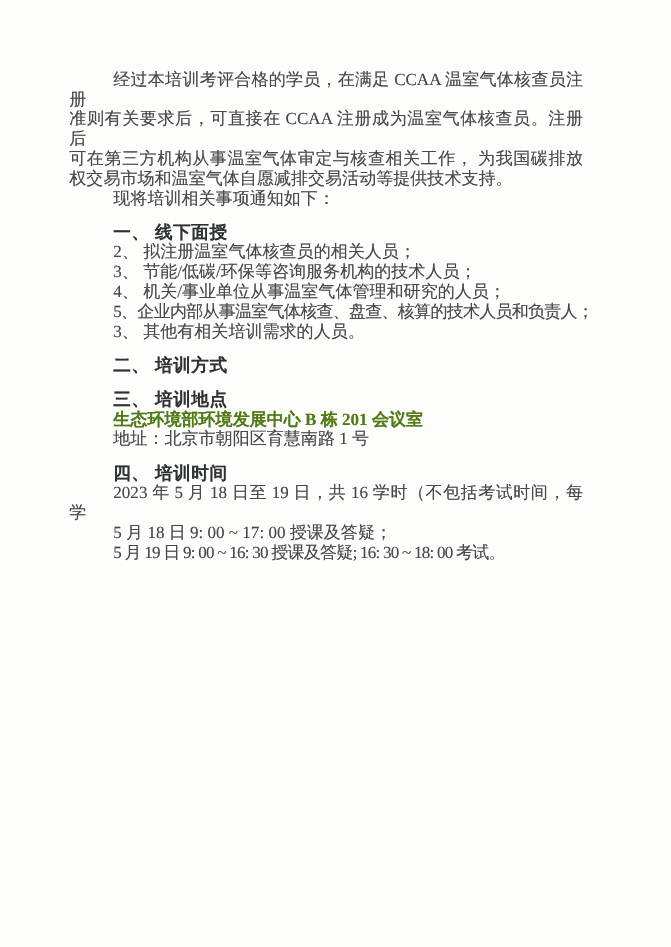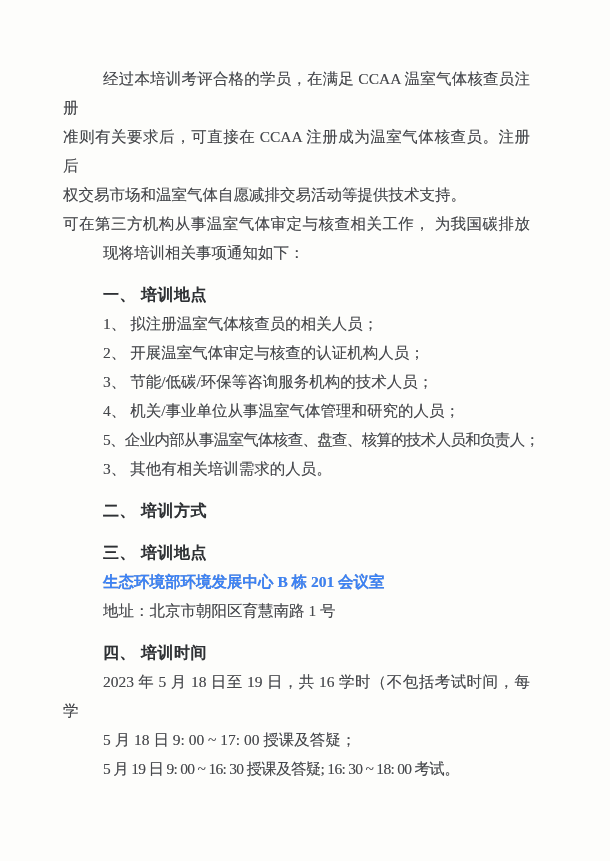--- a/index.html
+++ b/index.html
@@ -3,56 +3,55 @@
 <meta charset="utf-8">
 <style>
   html,body { margin:0; padding:0; background:#e8e8e8; }
   .page {
     position:relative;
     width:610px; height:861px;
     background:#fdfdfb;
     overflow:hidden;
     font-family:"Liberation Serif","DejaVu Serif",serif;
     font-size:15.5px;
-    line-height:29px;
+    line-height:18px;
     color:#46484c;
     text-shadow:0 0 0.6px rgba(70,72,78,0.45);
   }
   .content { padding:64px 80px 0 63px; }
   .line { white-space:nowrap; }
   .indent { text-indent:40px; }
   .j { text-align:justify; text-align-last:justify; white-space:normal; }
   .heading {
     font-family:"Liberation Sans","DejaVu Sans",sans-serif;
     font-weight:700;
     font-size:16px;
     color:#2e3134;
     margin-top:13px;
     text-indent:40px;
     letter-spacing:0.5px;
     white-space:nowrap;
   }
-  .bold { font-weight:700; color:#3b82f6; }
+  .bold { font-weight:700; color:#4d7c0f; }
   .tight { letter-spacing:-0.7px; }
 </style>
 </head>
 <body>
 
 <div class="page">
   <div class="content">
 
     <div class="line indent j">经过本培训考评合格的学员，在满足 CCAA 温室气体核查员注册</div>
     <div class="line j">准则有关要求后，可直接在 CCAA 注册成为温室气体核查员。注册后</div>
+    <div class="line j">可在第三方机构从事温室气体审定与核查相关工作， 为我国碳排放</div>
     <div class="line">权交易市场和温室气体自愿减排交易活动等提供技术支持。</div>
-    <div class="line j">可在第三方机构从事温室气体审定与核查相关工作， 为我国碳排放</div>
     <div class="line indent">现将培训相关事项通知如下：</div>
 
-    <div class="heading">一、 培训地点</div>
-    <div class="line indent">1、 拟注册温室气体核查员的相关人员；</div>
-    <div class="line indent">2、 开展温室气体审定与核查的认证机构人员；</div>
+    <div class="heading">一、 线下面授</div>
+    <div class="line indent">2、 拟注册温室气体核查员的相关人员；</div>
     <div class="line indent">3、 节能/低碳/环保等咨询服务机构的技术人员；</div>
     <div class="line indent">4、 机关/事业单位从事温室气体管理和研究的人员；</div>
     <div class="line indent tight">5、企业内部从事温室气体核查、盘查、核算的技术人员和负责人；</div>
     <div class="line indent">3、 其他有相关培训需求的人员。</div>
 
     <div class="heading">二、 培训方式</div>
 
     <div class="heading">三、 培训地点</div>
     <div class="line indent bold">生态环境部环境发展中心 B 栋 201 会议室</div>
     <div class="line indent">地址：北京市朝阳区育慧南路 1 号</div>

